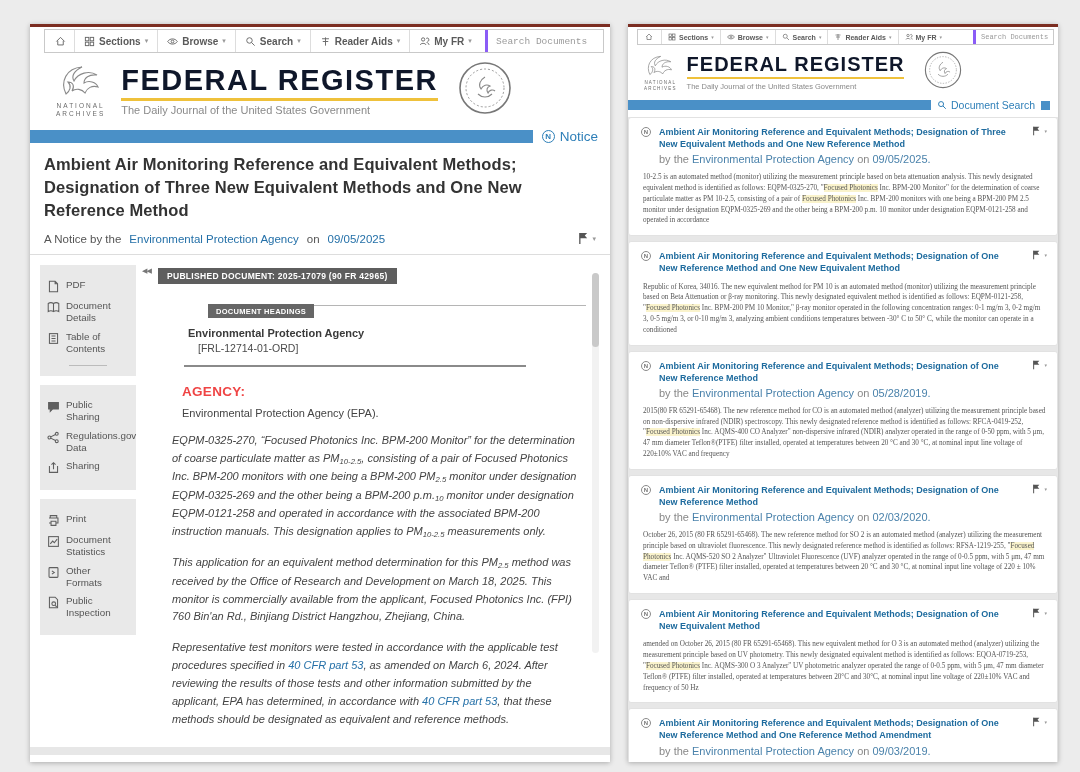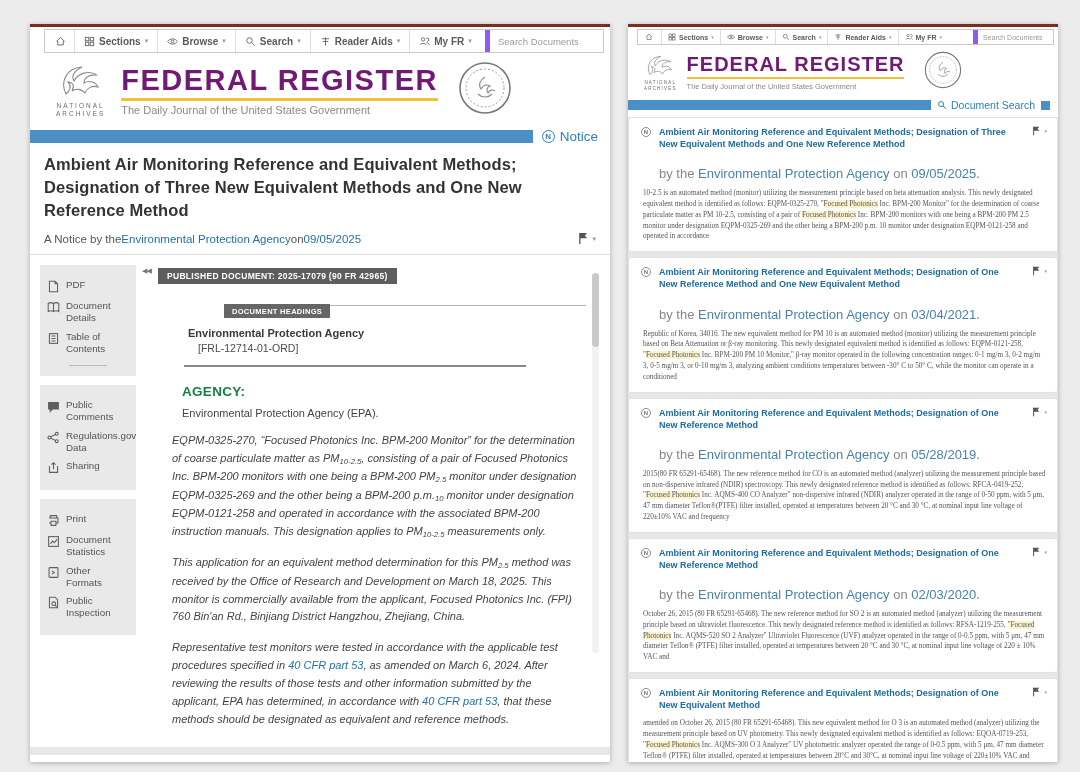--- a/index.html
+++ b/index.html
@@ -15,29 +15,29 @@
   .panel-right{left:628px;top:24px;width:430px;height:738px;}
   .top-strip{height:3px;background:var(--maroon);}
 
   
   .navbar{display:flex;align-items:center;border:1px solid #c9c9c9;background:#fff;margin:2px 6px 0 14px;height:24px;padding:0 0 0 8px;}
   .nav-home{display:flex;align-items:center;padding:0 8px 0 2px;}
   .nav-item{display:flex;align-items:center;gap:4px;padding:0 9px;border-left:1px solid #ddd;font-size:10px;font-weight:bold;color:#5a5a5a;white-space:nowrap;height:100%;}
   .nav-item:first-of-type{border-left:none;}
   .caret{font-size:7px;color:#999;font-style:normal;}
   .nico{width:11px;height:11px;stroke:#6a6a6a;fill:none;stroke-width:1.4;}
-  .nav-search{margin-left:auto;height:100%;border:none;border-left:5px solid #8b5cf6;font-size:9.5px;padding:0 8px;width:118px;color:#444;font-family:Liberation Sans, sans-serif;}
+  .nav-search{margin-left:auto;height:100%;border:none;border-left:3px solid #8b5cf6;font-size:9.5px;padding:0 8px;width:118px;color:#444;font-family:Liberation Mono, monospace;}
   .nav-search::placeholder{color:#9a9a9a;}
 
   
   .masthead{display:flex;align-items:center;padding:8px 14px 6px 26px;}
   .na-logo{display:flex;flex-direction:column;align-items:center;margin-right:16px;}
   .na-logo svg{width:46px;height:40px;}
   .na-text{display:flex;flex-direction:column;align-items:center;font-size:6.5px;letter-spacing:2px;color:#6b6b6b;line-height:1.3;}
-  .brand{font-size:29px;font-weight:bold;color:#701a75;letter-spacing:1.5px;white-space:nowrap;}
+  .brand{font-size:29px;font-weight:bold;color:#0f172a;letter-spacing:1.5px;white-space:nowrap;}
   .brand-rule{height:3px;background:var(--gold);margin:1px 0 3px 0;}
   .tagline{font-size:11px;color:#8a8a8a;}
   .seal{margin-left:20px;}
   .seal svg{width:54px;height:54px;}
 
   
   .panel-right .navbar{height:16px;margin:2px 4px 0 9px;padding-left:5px;}
   .panel-right .nav-item{font-size:7px;padding:0 6px;gap:3px;}
   .panel-right .nico{width:8px;height:8px;}
   .panel-right .caret{font-size:5px;}
@@ -57,42 +57,42 @@
   .type-badge{display:flex;align-items:center;gap:5px;margin-left:9px;color:#2e7fb8;font-size:13.5px;}
   .n-circ{display:inline-flex;align-items:center;justify-content:center;width:13px;height:13px;border:1.3px solid #2e7fb8;border-radius:50%;font-size:8px;font-weight:bold;color:#2e7fb8;}
   .search-bar-row{display:flex;align-items:center;padding-right:8px;margin-top:2px;}
   .search-bar-row .type-bar-fill{height:10px;}
   .search-label{display:flex;align-items:center;gap:4px;margin:0 6px;color:#2e7fb8;font-size:10.5px;}
   .search-label svg{width:10px;height:10px;stroke:#2e7fb8;fill:none;stroke-width:1.6;}
   .blue-sq{width:9px;height:9px;background:var(--blue);}
 
   
   .doc-title{font-size:16.5px;line-height:1.4;color:#333;padding:9px 40px 2px 14px;letter-spacing:.1px;}
-  .doc-byline{display:flex;align-items:center;font-size:11.5px;color:#555;padding:8px 14px 9px 14px;gap:0;}
+  .doc-byline{display:flex;align-items:center;font-size:11.5px;color:#555;padding:8px 14px 9px 14px;gap:8px;}
   .lnk{color:var(--link);text-decoration:none;cursor:pointer;}
   .flag-btn{margin-left:auto;display:flex;align-items:center;gap:3px;cursor:pointer;}
   .flag-btn svg{width:11px;height:13px;}
   .doc-sep{border-top:1px solid #ddd;margin:0 0 0 0;}
   .doc-layout{display:flex;padding:10px 10px 0 10px;position:relative;}
   .doc-sidebar{width:96px;flex-shrink:0;}
   .sb-block{background:var(--graybg);padding:7px 7px 9px 7px;margin-bottom:9px;}
   .sb-item{display:flex;align-items:flex-start;gap:6px;margin:7px 0;cursor:pointer;}
   .sb-item svg{width:13px;height:13px;stroke:#5f5f5f;fill:none;stroke-width:1.3;flex-shrink:0;margin-top:1px;}
   .sb-label{font-size:9.8px;color:#555;line-height:1.2;}
   .sb-div{border-top:1px solid #bbb;width:38px;margin:11px auto 1px;}
   .collapse-ctl{position:absolute;left:112px;top:12px;font-size:7px;color:#777;letter-spacing:-1px;cursor:pointer;}
   .doc-main{flex:1;margin-left:22px;padding-right:14px;position:relative;}
   .pub-bar{display:inline-block;background:#5e5e5e;color:#fff;font-size:8.5px;font-weight:bold;padding:3px 9px;letter-spacing:.3px;}
-  .headings-head{display:flex;align-items:center;margin:20px 0 0 42px;padding-left:24px;}
+  .headings-head{display:flex;align-items:center;margin:20px 0 0 26px;padding-left:24px;}
   .headings-chip{background:#666;color:#fff;font-size:7.5px;font-weight:bold;padding:2.5px 8px;letter-spacing:.3px;}
   .headings-line{flex:1;border-top:1px solid #b5b5b5;align-self:flex-start;margin-top:1px;}
   .headings-box{margin:0 60px 0 26px;border-bottom:2px solid #8a8a8a;padding:9px 0 11px 4px;}
   .headings-agency{font-size:11px;font-weight:bold;color:#3a3a3a;}
   .headings-docket{font-size:10.5px;color:#4a4a4a;margin:3px 0 0 10px;}
-  .agency-h{font-size:13.5px;font-weight:bold;color:#15803d;margin:17px 0 8px 24px;letter-spacing:.3px;}
+  .agency-h{font-size:13.5px;font-weight:bold;color:#ef4444;margin:17px 0 8px 24px;letter-spacing:.3px;}
   .agency-b{font-size:11px;color:#444;margin:0 0 4px 24px;}
   #doc-paragraphs{margin-left:14px;font-style:italic;}
   .doc-para{font-size:11px;line-height:1.62;color:#444;margin:13px 0;padding-right:6px;}
   .run-sub{font-size:70%;vertical-align:-0.25em;}
   .run-link{color:var(--link);text-decoration:none;cursor:pointer;}
   .run-hl{background:var(--hl);}
   .doc-scrollbar{position:absolute;right:1px;top:8px;height:380px;width:7px;background:#f2f2f2;border-radius:4px;}
   .doc-scrollbar .thumb{width:7px;height:74px;background:#c9c9c9;border-radius:4px;}
   .gray-band{height:8px;background:#e7e7e7;margin-top:6px;}
 
@@ -109,21 +109,21 @@
   
   #left-result .result-card{padding:12px 16px 10px 16px;}
 
   
   .results-list{margin-top:6px;background:#e7e7e7;}
   .results-list .result-card{margin-bottom:5px;border-radius:3px;border:1px solid #e2e2e2;padding:8px 10px 9px 12px;}
   .results-list .rc-n{width:10px;height:10px;font-size:6px;margin-top:1px;}
   .results-list .result-title{font-size:9px;line-height:1.35;}
   .results-list .flag-wrap svg{width:9px;height:10px;}
   .results-list .flag-wrap .caret{font-size:5px;}
-  .results-list .result-byline{font-size:13px;margin:16px 0 0 18px;}
+  .results-list .result-byline{font-size:11px;margin:3px 0 0 18px;}
   .results-list .result-snippet{font-size:7.2px;line-height:1.5;margin:7px 0 0 2px;}
 </style>
 </head>
 <body>
 
 <div class="canvas">
 
   <section class="panel panel-left">
     <div class="top-strip"></div>
     <div class="chrome-slot">
@@ -248,21 +248,21 @@
               </svg>
               <span class="sb-label">Table of Contents</span>
             </div>
           <div class="sb-div"></div>
         </div>
         <div class="sb-block">
           <div class="sb-item">
               <svg viewBox="0 0 16 16">
                 <path d="M2 3 h12 v8 h-7 l-3 3 v-3 h-2 Z" fill="#5f5f5f"></path>
               </svg>
-              <span class="sb-label">Public Comments</span>
+              <span class="sb-label">Public Sharing</span>
             </div>
           <div class="sb-item">
               <svg viewBox="0 0 16 16">
                 <circle cx="3" cy="8" r="1.8"></circle>
                 <circle cx="12" cy="3.5" r="1.8"></circle>
                 <circle cx="12" cy="12.5" r="1.8"></circle>
                 <path d="M4.6 7.2 L10.4 4.2 M4.6 8.8 L10.4 11.8"></path>
               </svg>
               <span class="sb-label">Regulations.gov Data</span>
             </div>
@@ -455,26 +455,20 @@
       <span class="rc-n">N</span>
       <a class="result-title">Ambient Air Monitoring Reference and Equivalent Methods; Designation of One New Reference Method and One New Equivalent Method</a>
       <span class="flag-wrap">
         <svg viewBox="0 0 12 14">
                 <path d="M2 1 v12" stroke="#555" stroke-width="1.4"></path>
                 <path d="M2 1 h8 l-2.6 2.8 L10 6.6 H2 Z" fill="#555"></path>
               </svg>
         <i class="caret">▾</i>
       </span>
     </div>
-    <div class="result-byline">
-      <span class="by-prefix">by the</span>
-      <a class="by-agency">Environmental Protection Agency</a>
-      <span class="by-on">on</span>
-      <a class="by-date">03/04/2021.</a>
-    </div>
     <div class="result-snippet"><span>Republic of Korea, 34016. The new equivalent method for PM 10 is an automated method (monitor) utilizing the measurement principle based on Beta Attenuation or β-ray monitoring. This newly designated equivalent method is identified as follows: EQPM-0121-258, "</span><span class="run-hl">Focused Photonics</span><span> Inc. BPM-200 PM 10 Monitor," β-ray monitor operated in the following concentration ranges: 0-1 mg/m 3, 0-2 mg/m 3, 0-5 mg/m 3, or 0-10 mg/m 3, analyzing ambient conditions temperatures between -30° C to 50° C, while the monitor can operate in a conditioned</span></div>
   </div>
 
   <div class="result-card">
     <div class="result-head">
       <span class="rc-n">N</span>
       <a class="result-title">Ambient Air Monitoring Reference and Equivalent Methods; Designation of One New Reference Method</a>
       <span class="flag-wrap">
         <svg viewBox="0 0 12 14">
                 <path d="M2 1 v12" stroke="#555" stroke-width="1.4"></path>

